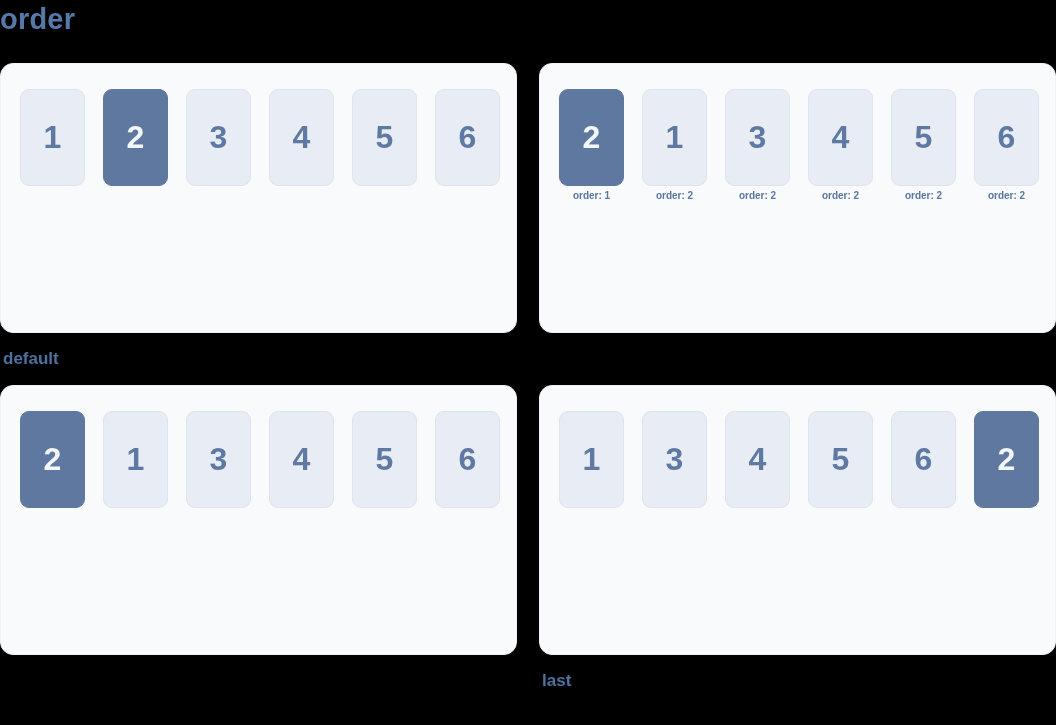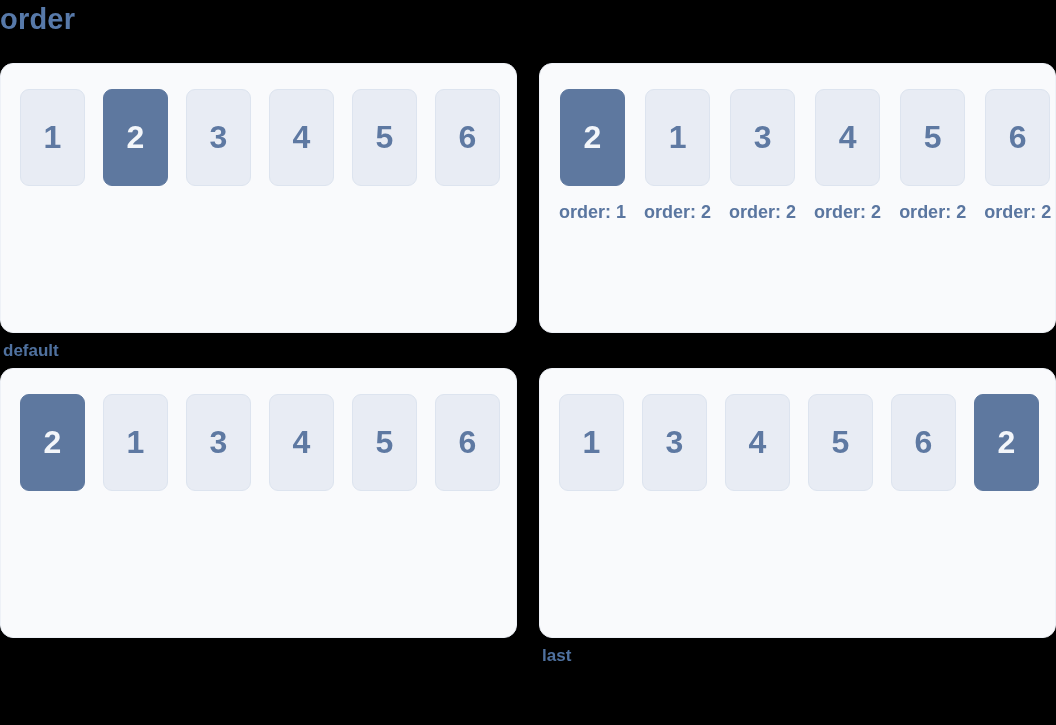--- a/index.html
+++ b/index.html
@@ -57,21 +57,21 @@
     height: 270px;
     background: var(--panel-bg);
     border: 1px solid var(--panel-border);
     border-radius: 13px;
     padding: 25px 19px 0 19px;
     display: flex;
     align-items: flex-start;
     gap: 18px;
   }
   .panel-label {
-    height: 35px;
+    height: 52px;
     display: flex;
     align-items: center;
     padding-left: 3px;
     font-size: 17px;
     font-weight: 700;
     color: var(--label-color);
   }
   .item {
     display: flex;
     flex-direction: column;
@@ -89,22 +89,22 @@
     font-size: 32px;
     font-weight: 600;
     color: var(--card-number);
   }
   .card.highlight {
     background: var(--highlight-bg);
     border-color: var(--highlight-bg);
     color: var(--highlight-text);
   }
   .caption {
-    margin-top: 16px;
-    font-size: 18px;
+    margin-top: 4px;
+    font-size: 10px;
     font-weight: 600;
     color: var(--caption-color);
     white-space: nowrap;
   }
 </style>
 </head>
 <body>
 
 <h1 class="page-title">order</h1>
 

